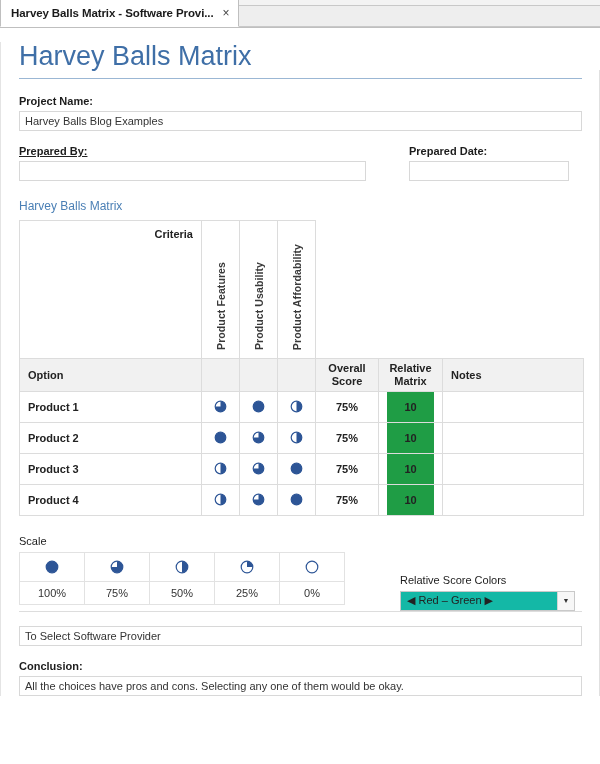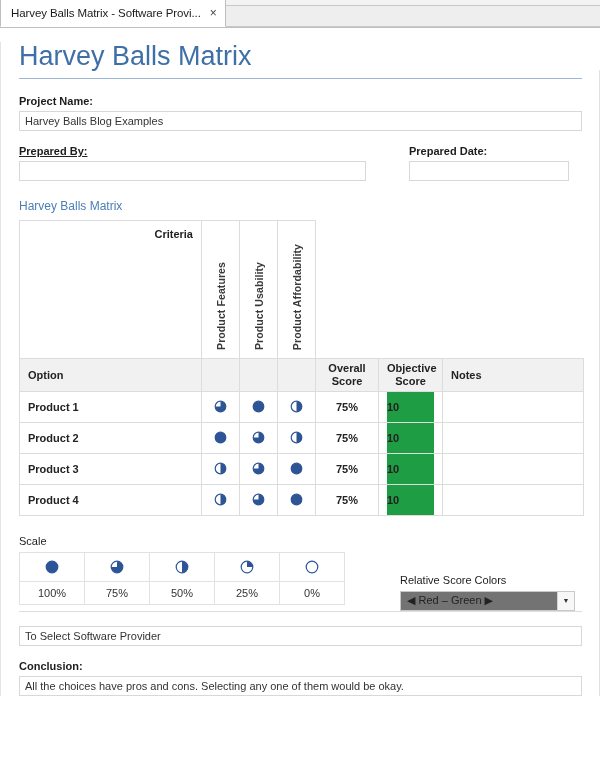--- a/index.html
+++ b/index.html
@@ -36,21 +36,21 @@
     display: flex;
     align-items: center;
     padding: 0 8px 0 10px;
     box-sizing: border-box;
     margin-left: 0px;
     position: relative;
     z-index: 2;
   }
   .tab-title {
     font-size: 11.5px;
-    font-weight: normal;
+    font-weight: bold;
     color: #1a1a1a;
     white-space: nowrap;
     letter-spacing: -0.1px;
   }
   .tab-close {
     margin-left: 9px;
     font-size: 12px;
     color: #444;
     line-height: 1;
     cursor: pointer;
@@ -181,21 +181,21 @@
   }
   .data-row td {
     height: 30px;
     vertical-align: middle;
     padding: 0 8px !important;
   }
   .opt-name { color: #222; font-size: 11px; }
   .ball-cell { text-align: center; padding: 0 !important; }
   .score-cell { text-align: center; font-size: 11px; color: #333; }
   .rel-cell {
-    text-align: left;
+    text-align: center;
     color: #ffffff;
     font-size: 10.5px;
     padding: 0 !important;
   }
   .rel-inner {
     background: #1f9d45;
     height: 30px;
     line-height: 30px;
     margin: 0;
   }
@@ -235,21 +235,21 @@
   .rsc-title {
     font-size: 11px;
     font-weight: normal;
     color: #1c1c1c;
     margin-bottom: 5px;
   }
   .dropdown {
     width: 175px;
     height: 20px;
     border: 1px solid #c9c9c9;
-    background: #737373;
+    background: #14b8a6;
     display: flex;
     align-items: center;
     box-sizing: border-box;
   }
   .dropdown-val {
     flex: 1;
     padding-left: 6px;
     font-size: 11px;
     color: #222;
     white-space: nowrap;
@@ -350,21 +350,21 @@
         <td style="border:none"></td>
         <td style="border:none"></td>
       </tr>
 
       <tr class="hdr-row">
         <td>Option</td>
         <td></td>
         <td></td>
         <td></td>
         <td class="hdr-center">Overall Score</td>
-        <td class="hdr-green">Objective Score</td>
+        <td class="hdr-green">Relative Matrix</td>
         <td>Notes</td>
       </tr>
 
       <tr class="data-row">
         <td class="opt-name">Product 1</td>
         <td class="ball-cell"><svg width="13" height="13" viewBox="0 0 13 13" class="hb">
               <circle cx="6.5" cy="6.5" r="5.3" fill="#ffffff" stroke="#2d5596" stroke-width="1.2"></circle>
               <path d="M 6.5 6.5 L 6.5 1.2000000000000002 A 5.3 5.3 0 1 1 1.2000000000000002 6.500000000000001 Z" fill="#2d5596"></path>
             </svg></td>
         <td class="ball-cell"><svg width="13" height="13" viewBox="0 0 13 13" class="hb">

